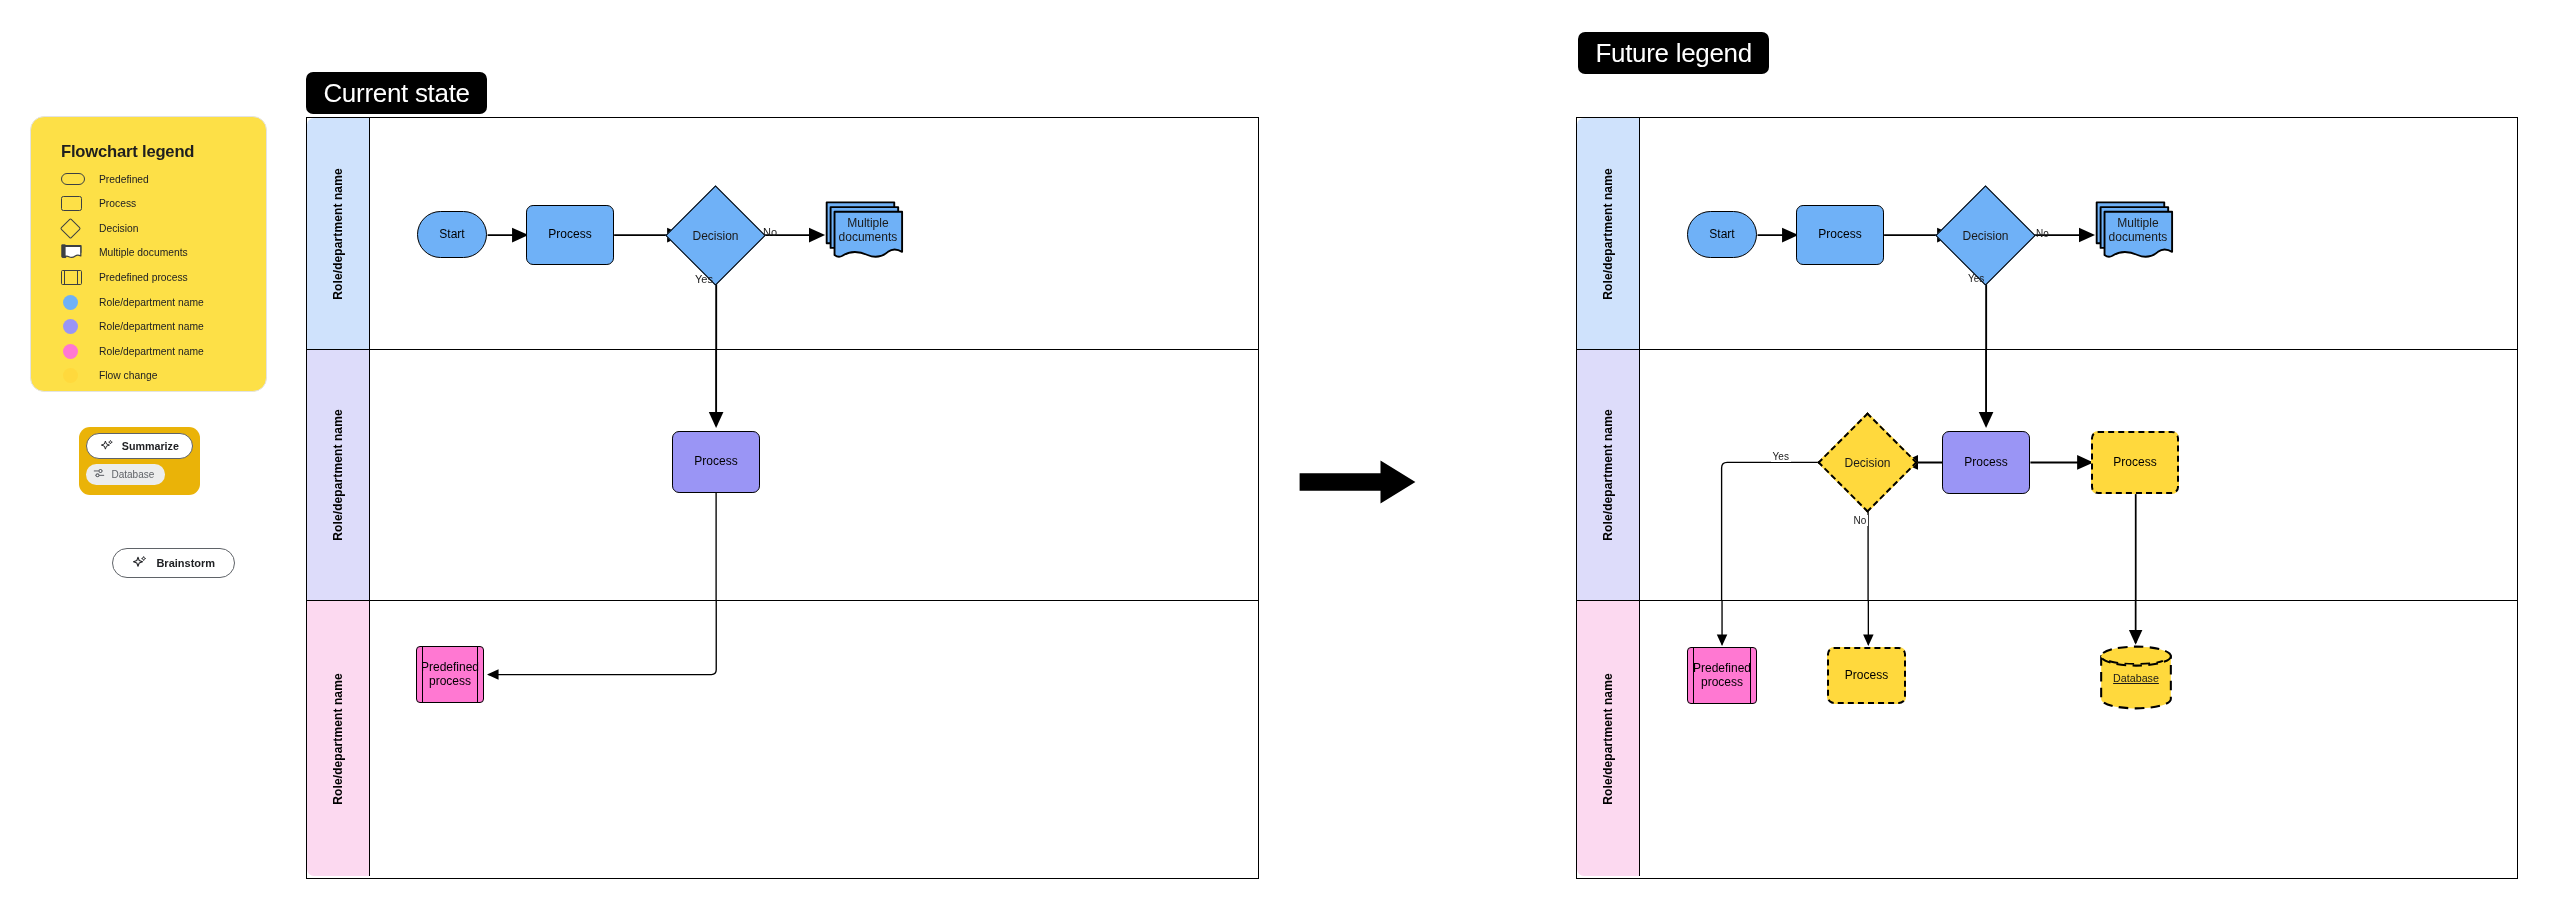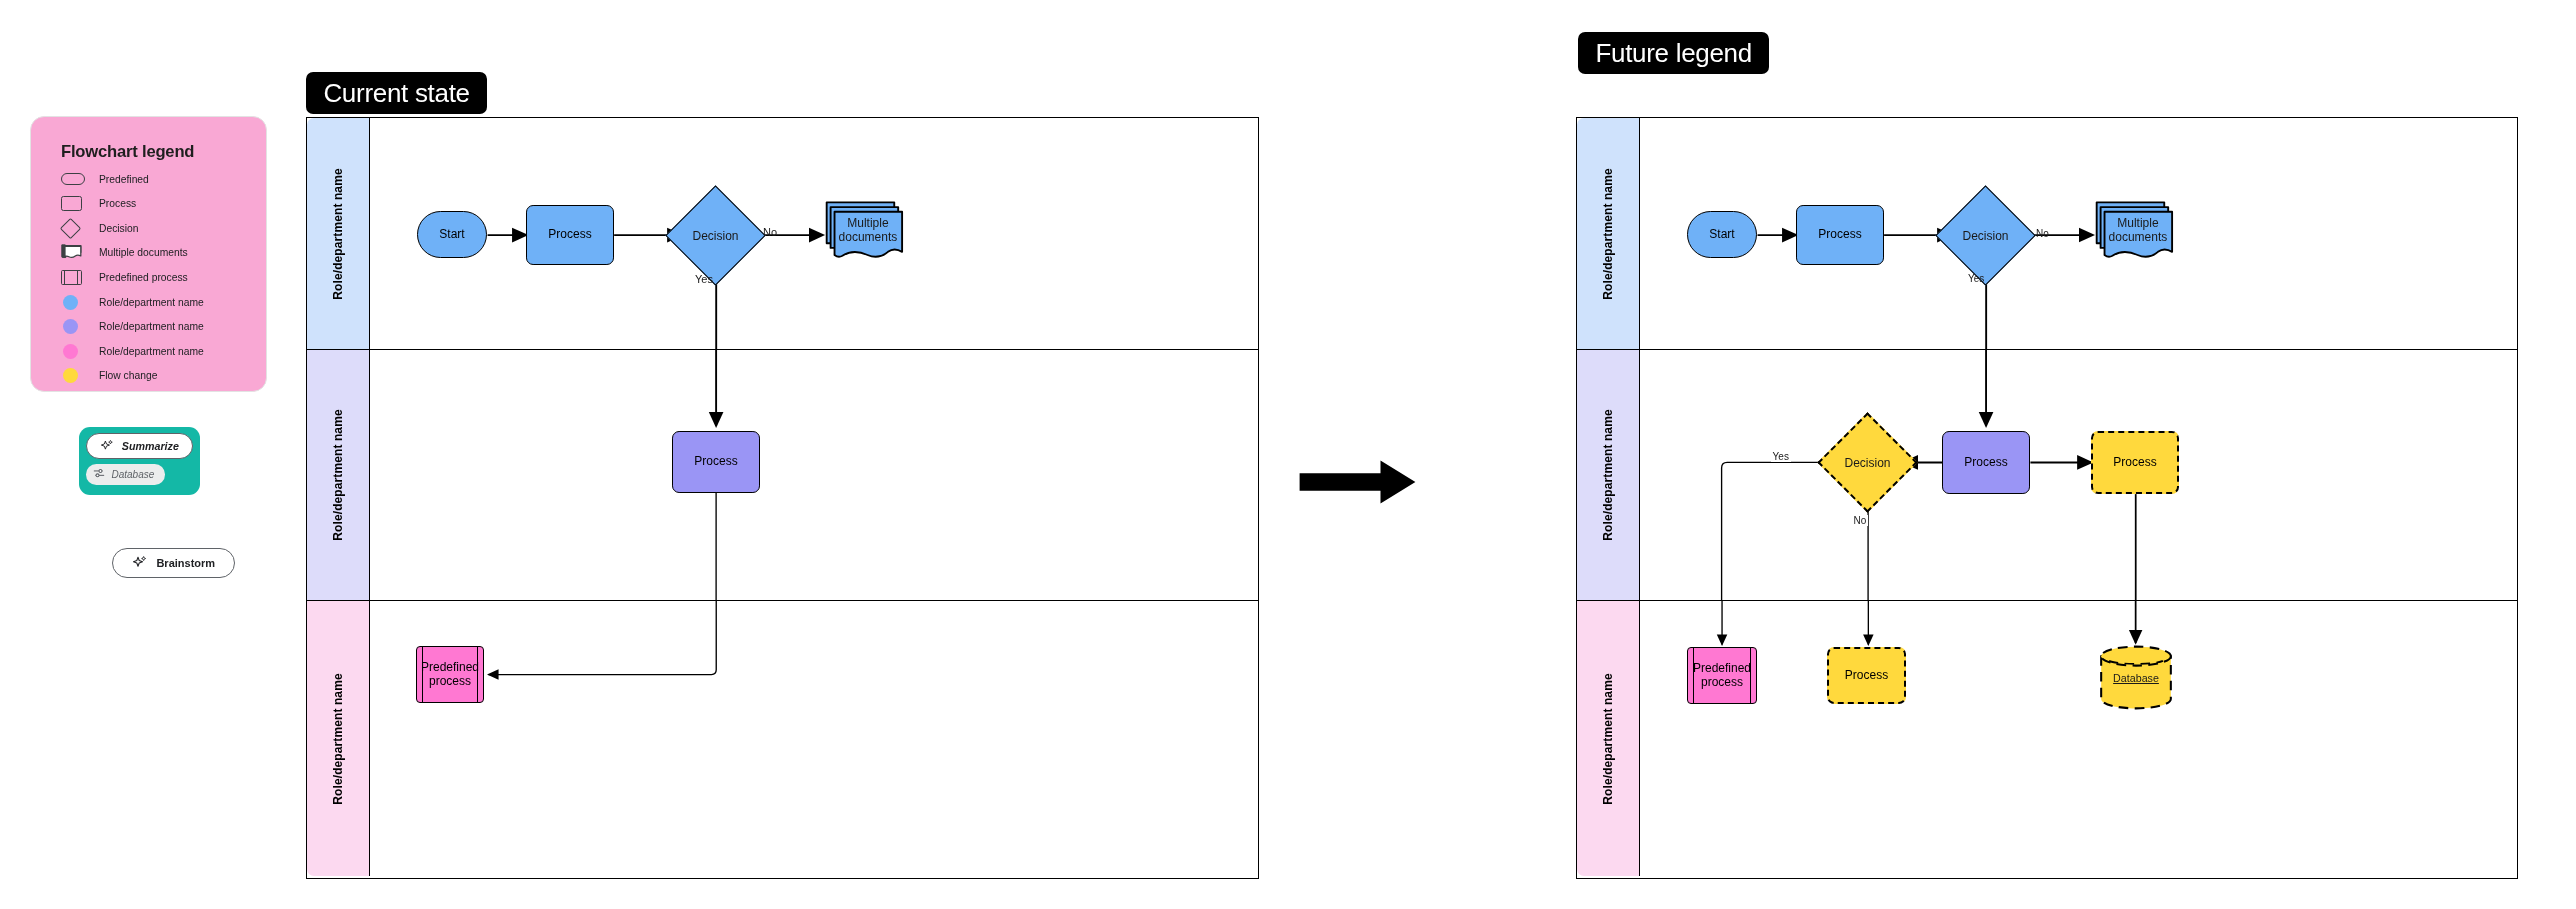--- a/index.html
+++ b/index.html
@@ -8,21 +8,21 @@
     background:#ffffff;
     font-family:"Liberation Sans", sans-serif;
     position:relative;
     overflow:hidden;
   }
   .abs{position:absolute;}
 
   
   #legend-card{
     left:30px;top:116px;width:237px;height:276px;
-    background:#f9a8d4;border:0.8px solid #e3e3e3;border-radius:14.2px;
+    background:#fde047;border:0.8px solid #e3e3e3;border-radius:14.2px;
     box-sizing:border-box;
   }
   #legend-title{
     position:absolute;left:30px;top:25px;
     font-size:16.6px;font-weight:bold;color:#1f1f1f;letter-spacing:-0.2px;
   }
   .legend-row{
     position:absolute;left:30px;display:flex;align-items:center;gap:11px;height:16px;
   }
   .legend-label{font-size:10.3px;color:#202124;white-space:nowrap;}
@@ -34,21 +34,21 @@
   .sh-multidoc svg{display:block;}
   .sh-predef{width:20.6px;height:15px;border:1.3px solid #3c4043;box-sizing:border-box;position:relative;border-radius:1.6px;}
   .sh-predef::before,.sh-predef::after{content:"";position:absolute;top:0;bottom:0;width:0;border-left:1.3px solid #3c4043;}
   .sh-predef::before{left:2.4px;}
   .sh-predef::after{right:2.4px;}
   .sh-dot{width:15px;height:15px;border-radius:50%;margin-left:1.6px;}
 
   
   #summarize-card{
     left:79px;top:427px;width:121px;height:68px;
-    background:#14b8a6;border-radius:11px;font-style:italic;
+    background:#eab308;border-radius:11px;
   }
   #summarize-btn{
     position:absolute;left:7.1px;top:6.3px;width:107px;height:26px;
     border:0.8px solid #5f6368;border-radius:13.5px;background:#ffffff;
     display:flex;align-items:center;justify-content:center;gap:8px;
     font-size:10.7px;font-weight:bold;color:#202124;box-sizing:border-box;cursor:pointer;
   }
   #customize-chip{
     position:absolute;left:7.1px;top:37px;height:20.6px;padding:0 10.3px 0 7.1px;
     border-radius:10.3px;background:#eceded;

